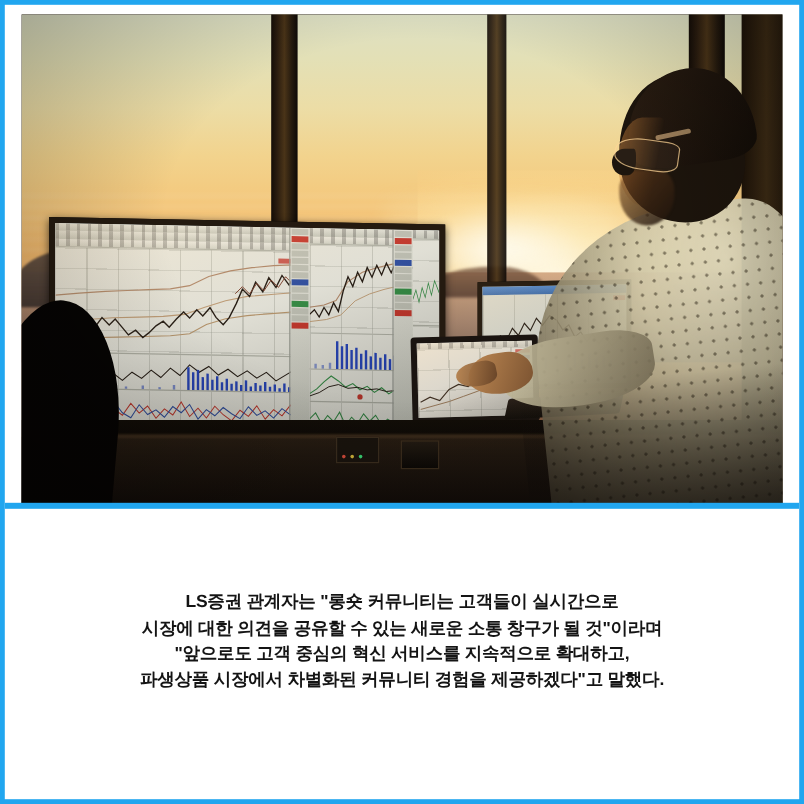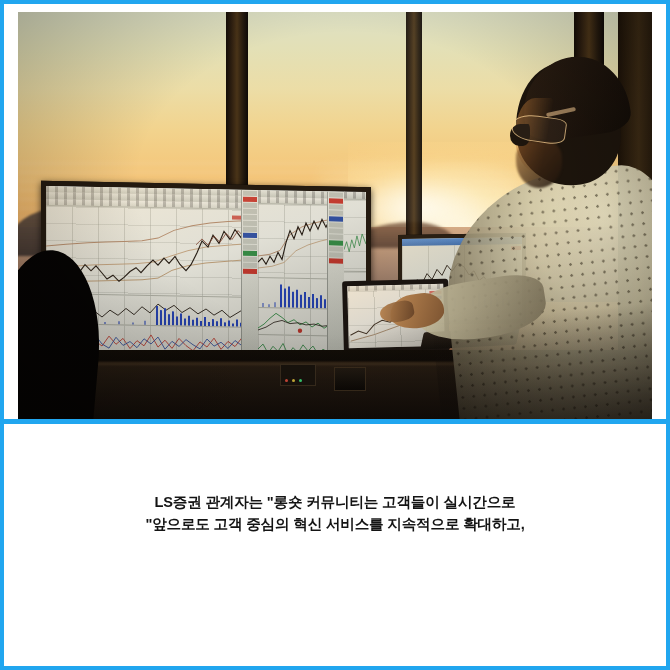--- a/index.html
+++ b/index.html
@@ -711,16 +711,18 @@
     <div class="person-glasses2"></div>
 
     <div class="fg-silhouette"></div>
     <div class="photo-vignette"></div>
   </div>
 
   <div id="divider"></div>
 
   <div id="caption">
     <span class="line">LS증권 관계자는 "롱숏 커뮤니티는 고객들이 실시간으로</span>
+    <span class="line">시장에 대한 의견을 공유할 수 있는 새로운 소통 창구가 될 것"이라며</span>
     <span class="line">"앞으로도 고객 중심의 혁신 서비스를 지속적으로 확대하고,</span>
+    <span class="line">파생상품 시장에서 차별화된 커뮤니티 경험을 제공하겠다"고 말했다.</span>
   </div>
 
 </div>
 
 </body></html>

